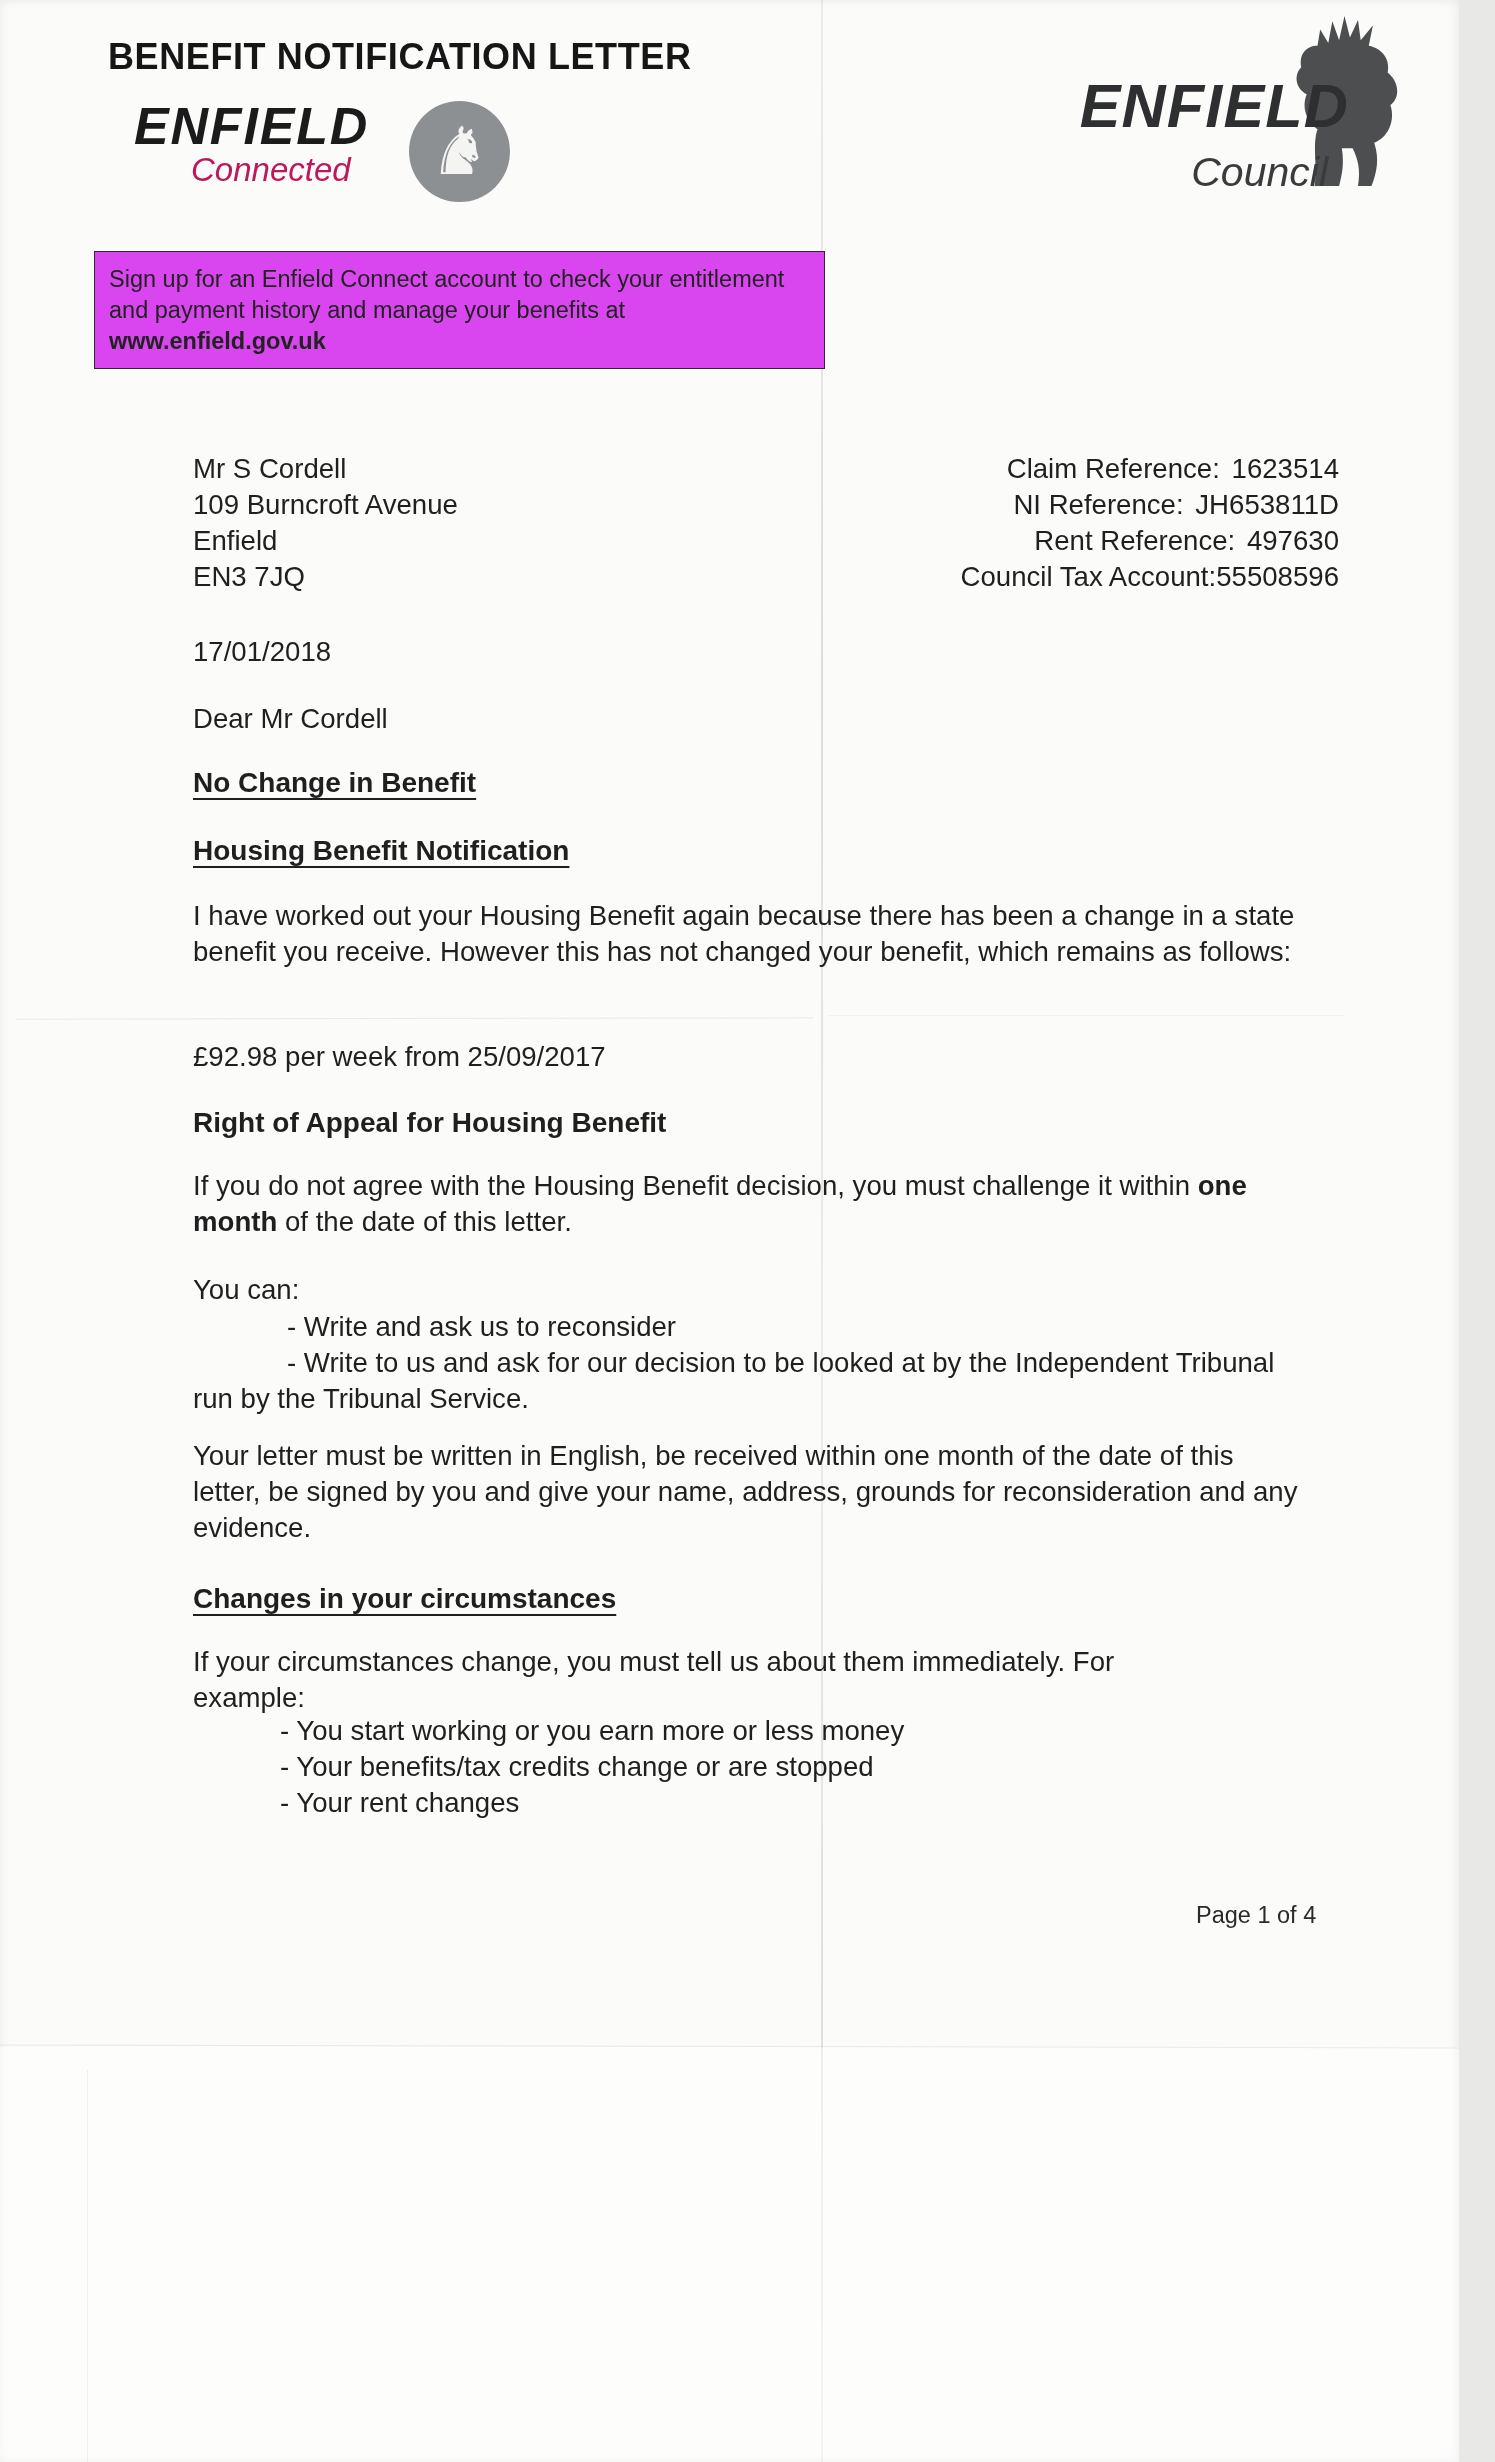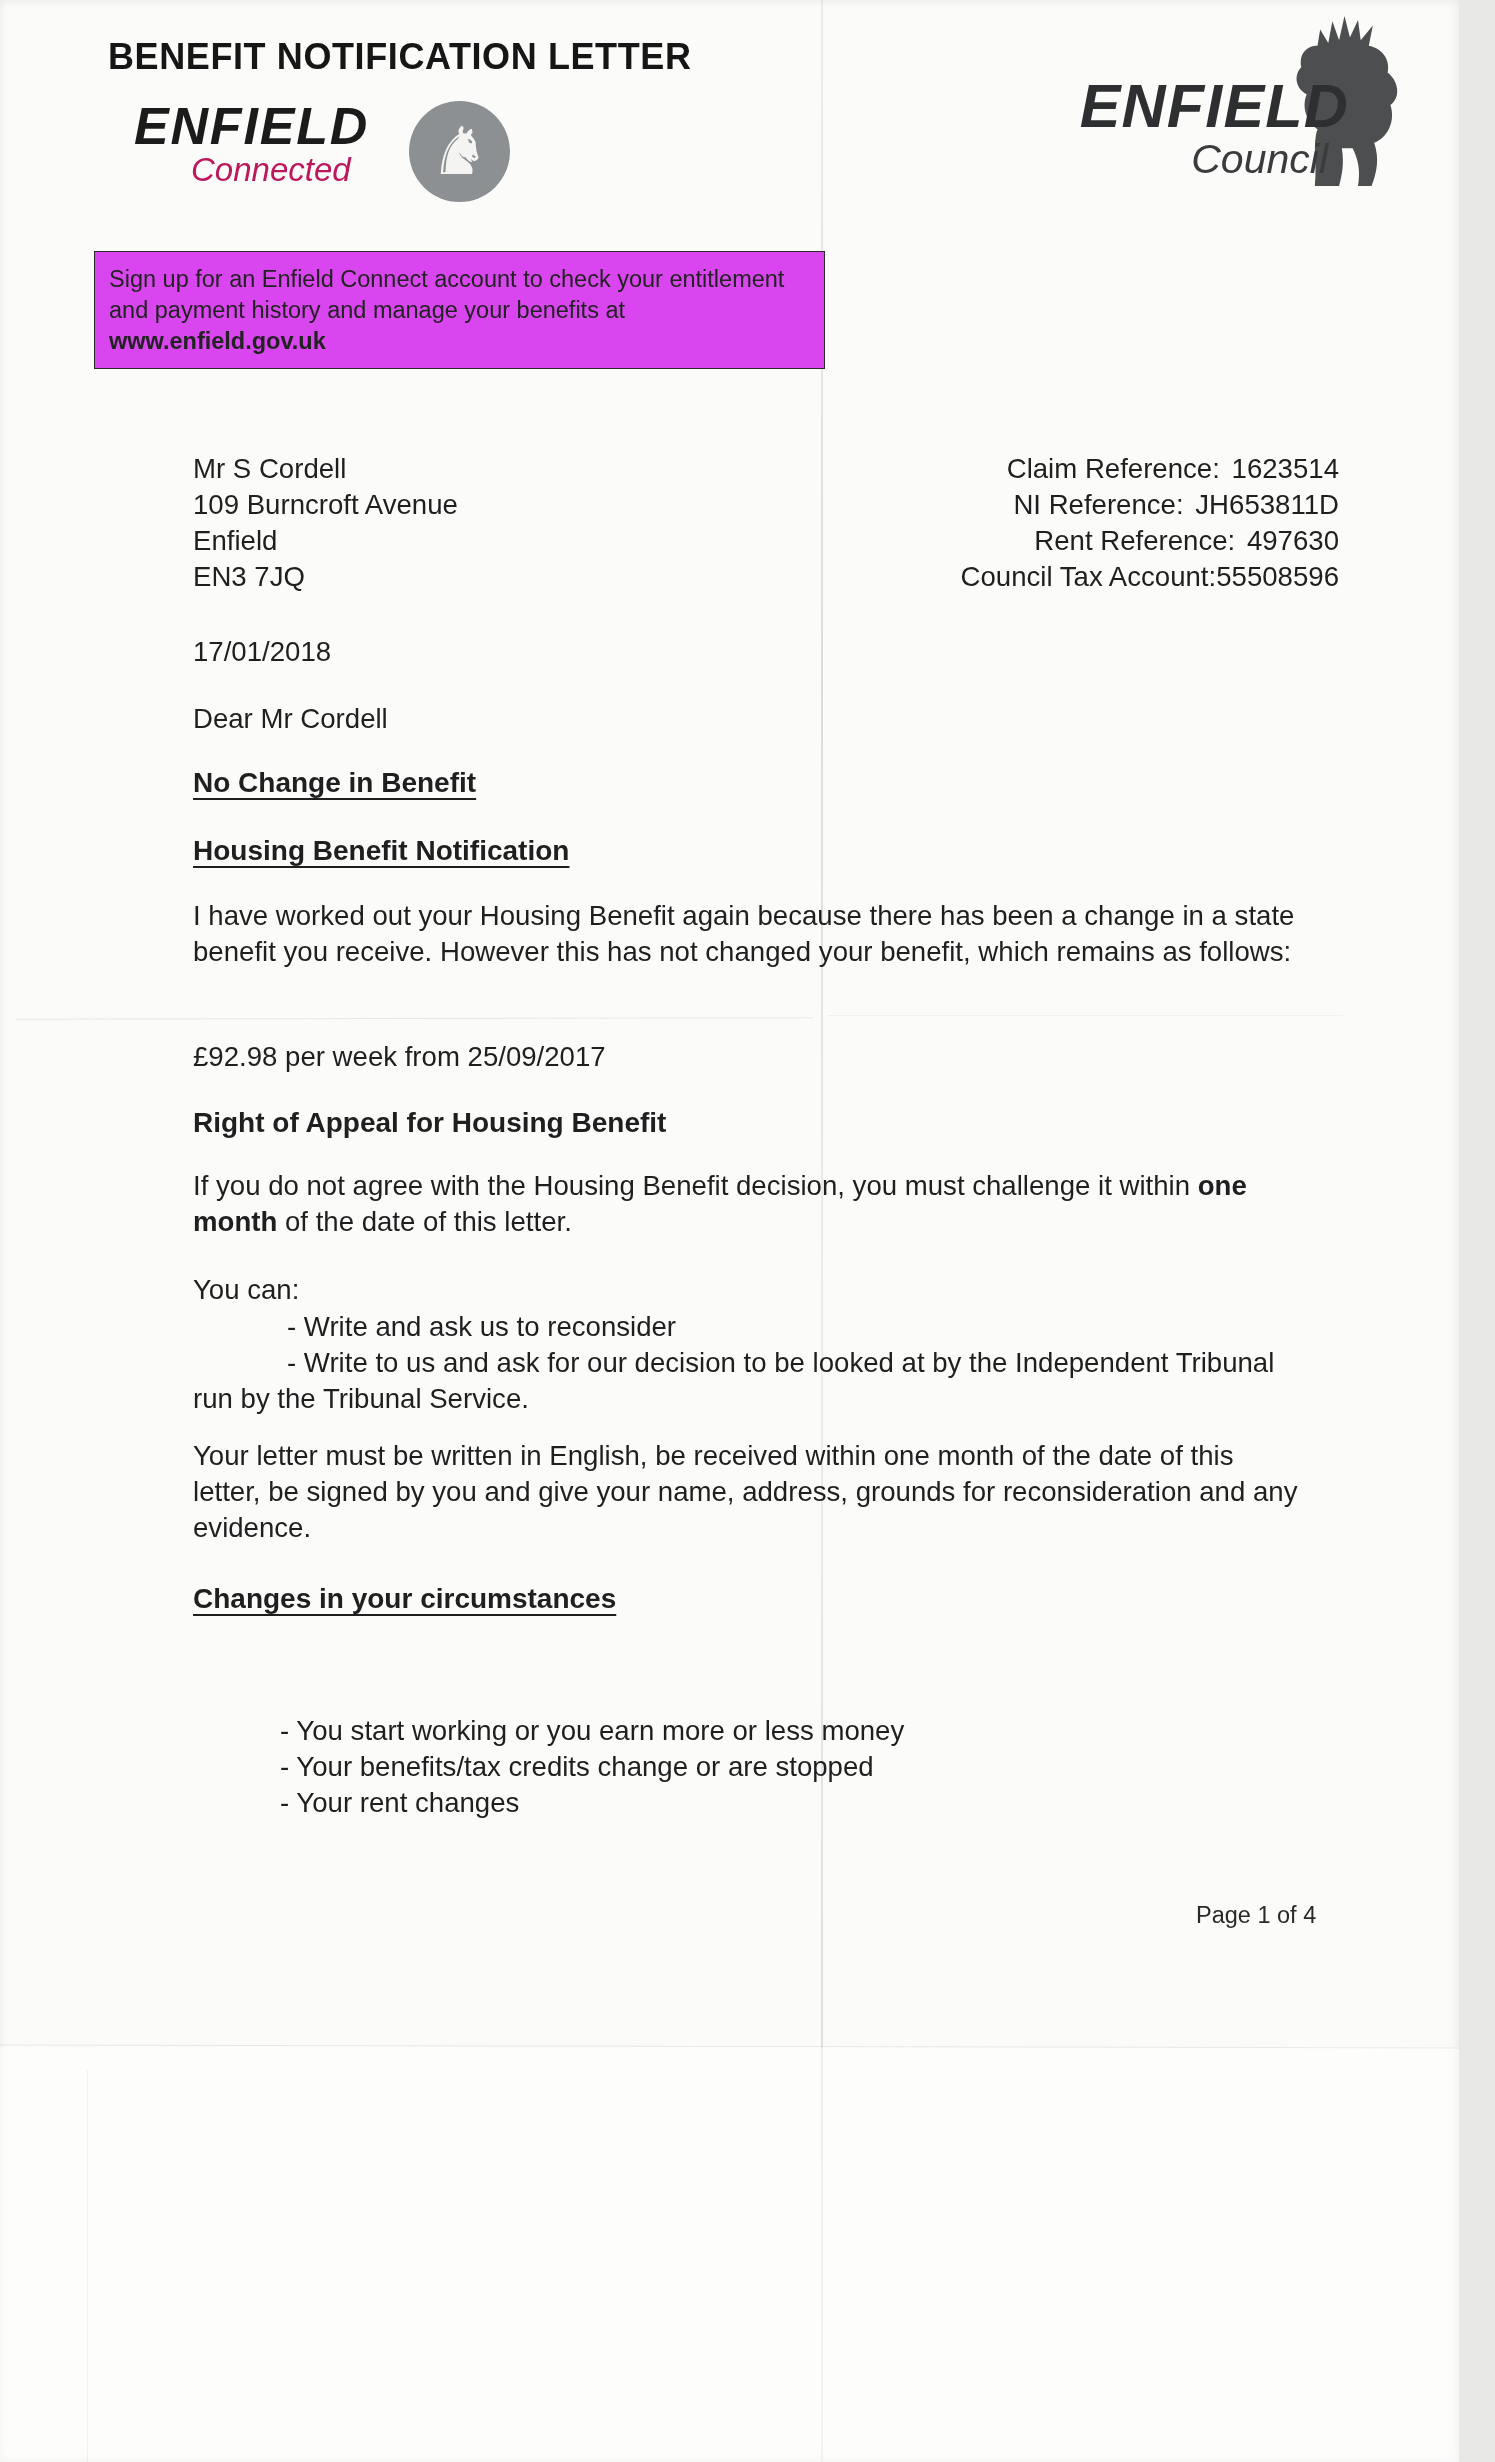--- a/index.html
+++ b/index.html
@@ -21,21 +21,21 @@
   .connected-brand { font-size:52px; font-weight:800; font-style:italic; letter-spacing:1.8px; color:#1b1b1b; line-height:52px; }
   .connected-tagline { font-size:33px; font-style:italic; color:#be185d; margin-left:57px; margin-top:1.2px; line-height:34px; }
   .emblem-circle {
     left:409px; top:101px; width:101px; height:101px; border-radius:50%;
     background:#8d9092; display:flex; align-items:center; justify-content:center;
   }
   .emblem-glyph { font-family:"DejaVu Sans",sans-serif; font-size:66px; color:#f4f4f2; line-height:1; transform:scaleX(-1); }
 
   .council-logo { left:1021px; top:76px; width:328px; text-align:right; z-index:2; }
   .council-brand { font-size:61px; font-weight:800; font-style:italic; letter-spacing:1.2px; color:#2e2f31; line-height:61px; }
-  .council-tagline { font-size:41px; font-style:italic; color:#3a3b3d; line-height:43px; margin-top:1px; margin-right:21px; }
+  .council-tagline { font-size:41px; font-style:italic; color:#3a3b3d; line-height:43px; margin-top:14px; margin-right:21px; }
   .stag { left:1277px; top:13px; z-index:1; }
 
   .signup-box {
     left:94px; top:251px; width:701px;
     border:1.8px solid #2b2b2b; background:#d946ef;
     padding:11.7px 14px; font-size:23.5px; line-height:31px; color:#222;
   }
   .protect { right:55px; top:296px; font-size:29px; font-weight:700; color:#121212; letter-spacing:0.3px; }
 
   
@@ -156,20 +156,21 @@
   </div>
 
   <div class="abs body-text you-can">You can:</div>
   <div class="abs body-text indent-first option-1">- Write and ask us to reconsider</div>
   <div class="abs body-text indent-first option-2">- Write to us and ask for our decision to be looked at by the Independent Tribunal run by the Tribunal Service.</div>
 
   <div class="abs body-text para-requirements">Your letter must be written in English, be received within one month of the date of this letter, be signed by you and give your name, address, grounds for reconsideration and any evidence.</div>
 
   <div class="abs heading underlined h-changes">Changes in your circumstances</div>
 
+  <div class="abs body-text para-changes-intro">If your circumstances change, you must tell us about them immediately.  For example:</div>
 
   <div class="abs body-text changes-bullets">
     <div class="indent-first">- You start working or you earn more or less money</div>
     <div class="indent-first">- Your benefits/tax credits change or are stopped</div>
     <div class="indent-first">- Your rent changes</div>
   </div>
 
   <div class="abs page-number">Page 1 of 4</div>
 
 </div>

